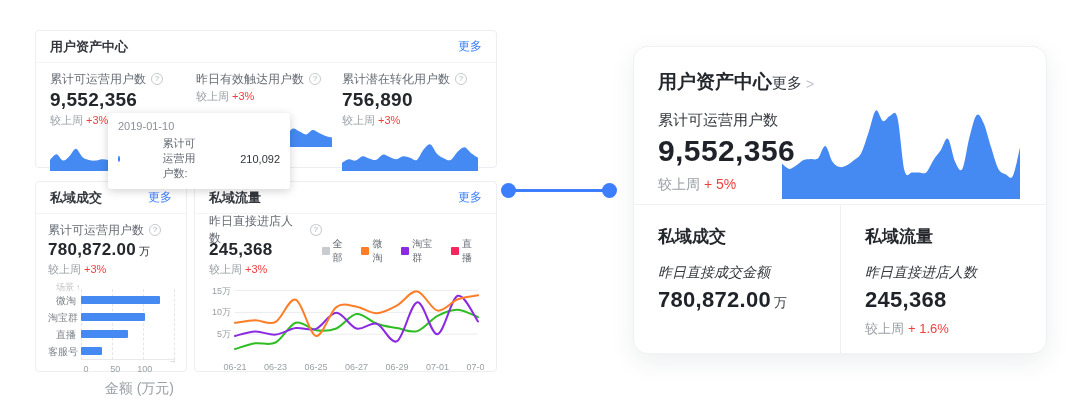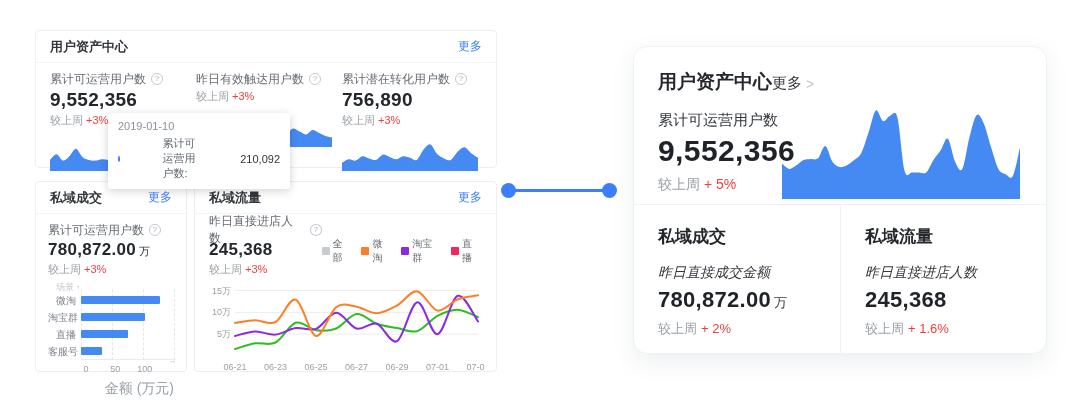--- a/index.html
+++ b/index.html
@@ -285,23 +285,20 @@
       </div>
     </div>
     <svg class="detail-area" width="238" height="96">
         <path d="M0,60.57142857142858C1.2,61.5 4.8,65.6 7.2,65.9C9.6,66.2 12.0,63.8 14.4,62.3C16.8,60.9 19.2,58.1 21.6,57.0C24.0,56.0 26.4,56.4 28.8,56.1C31.3,55.8 33.7,57.5 36.1,55.3C38.5,53.0 40.9,42.3 43.3,42.9C45.7,43.4 48.1,55.3 50.5,58.8C52.9,62.3 55.3,63.5 57.7,64.1C60.1,64.7 62.5,63.5 64.9,62.3C67.3,61.2 69.7,59.1 72.1,57.0C74.5,55.0 76.9,54.5 79.3,49.9C81.7,45.4 84.1,36.7 86.5,29.6C88.9,22.5 91.4,9.3 93.8,7.4C96.2,5.5 98.6,17.2 101.0,18.1C103.4,18.9 105.8,13.3 108.2,12.7C110.6,12.2 113.0,5.4 115.4,14.5C117.8,23.7 120.2,58.5 122.6,67.7C125.0,76.8 127.4,69.1 129.8,69.4C132.2,69.7 134.6,69.4 137.0,69.4C139.4,69.4 141.8,71.5 144.2,69.4C146.6,67.4 149.1,60.7 151.5,57.0C153.9,53.3 156.3,50.8 158.7,47.3C161.1,43.7 163.5,33.9 165.9,35.8C168.3,37.7 170.7,53.8 173.1,58.8C175.5,63.8 177.9,70.0 180.3,65.9C182.7,61.8 185.1,43.0 187.5,34.0C189.9,25.0 192.3,14.1 194.7,11.9C197.1,9.6 199.5,15.3 201.9,20.7C204.3,26.2 206.7,37.1 209.2,44.6C211.6,52.2 214.0,61.5 216.4,65.9C218.8,70.3 221.2,70.0 223.6,71.2C226.0,72.4 228.4,77.4 230.8,73.0C233.2,68.5 236.8,49.4 238.0,44.6L238,96L0,96Z" fill="#4589f2"></path>
       </svg>
     <div class="detail-bottom">
       <div class="detail-col">
         <div class="detail-col-title">私域成交</div>
         <div class="detail-col-label">昨日直接成交金额</div>
         <div class="detail-col-value"><span>780,872.00</span><span class="unit">万</span></div>
-        <div class="detail-col-delta">
-          <span class="delta-prefix">较上周</span><span class="delta-value">+ 2%</span>
-        </div>
       </div>
       <div class="detail-col">
         <div class="detail-col-title">私域流量</div>
         <div class="detail-col-label">昨日直接进店人数</div>
         <div class="detail-col-value"><span>245,368</span><span class="unit"></span></div>
         <div class="detail-col-delta">
           <span class="delta-prefix">较上周</span><span class="delta-value">+ 1.6%</span>
         </div>
       </div>
     </div>

